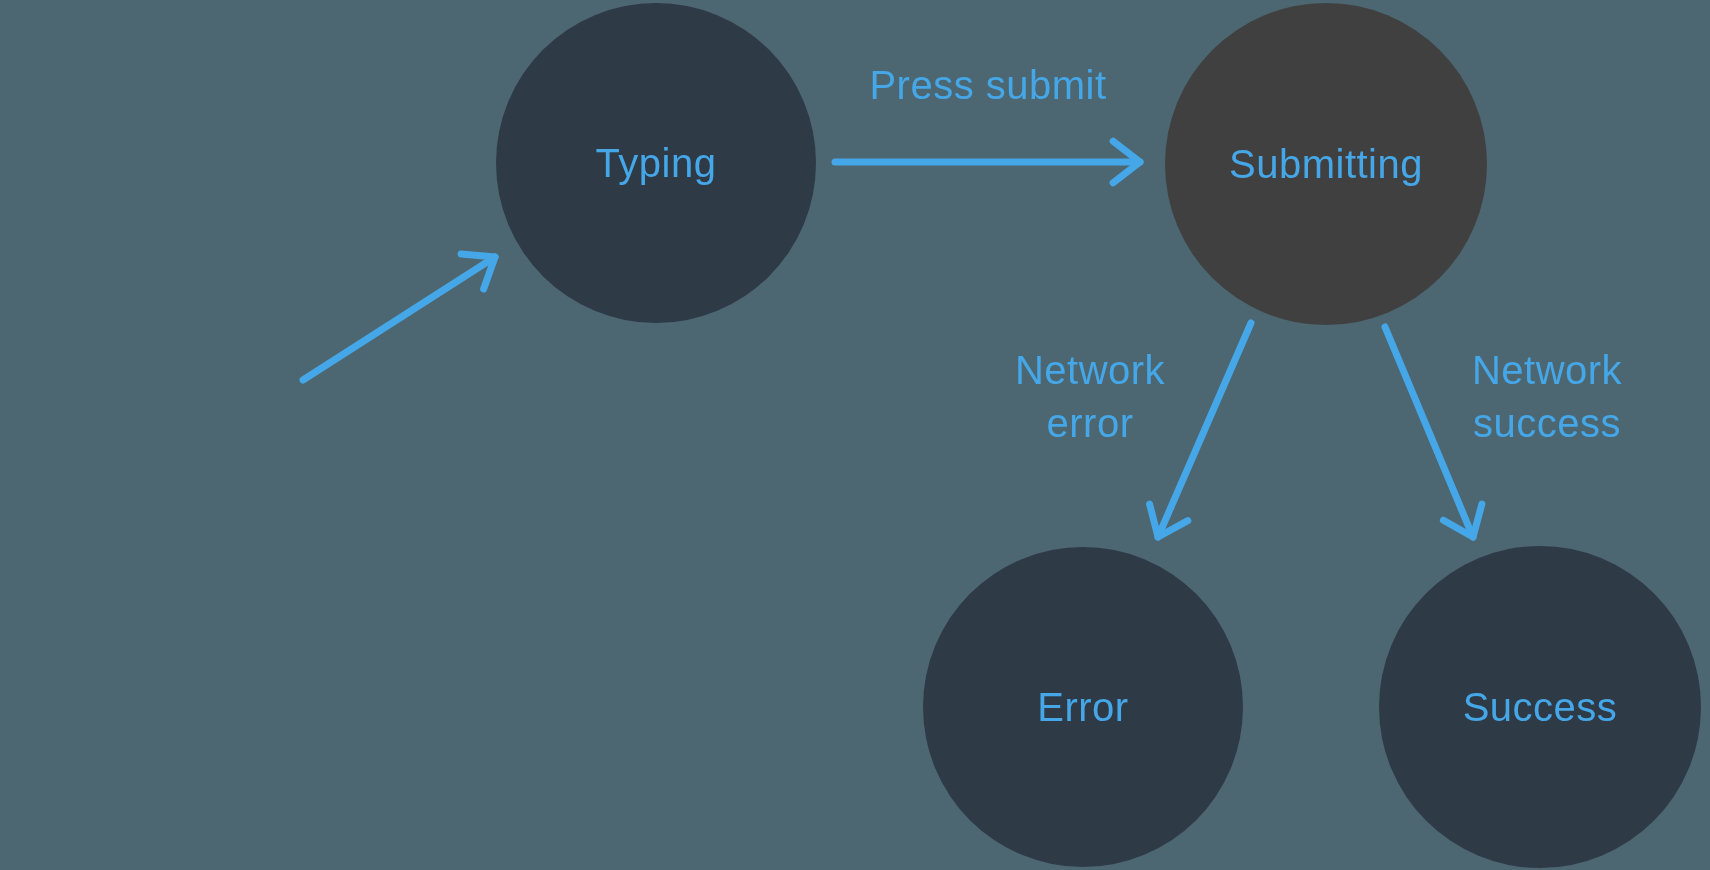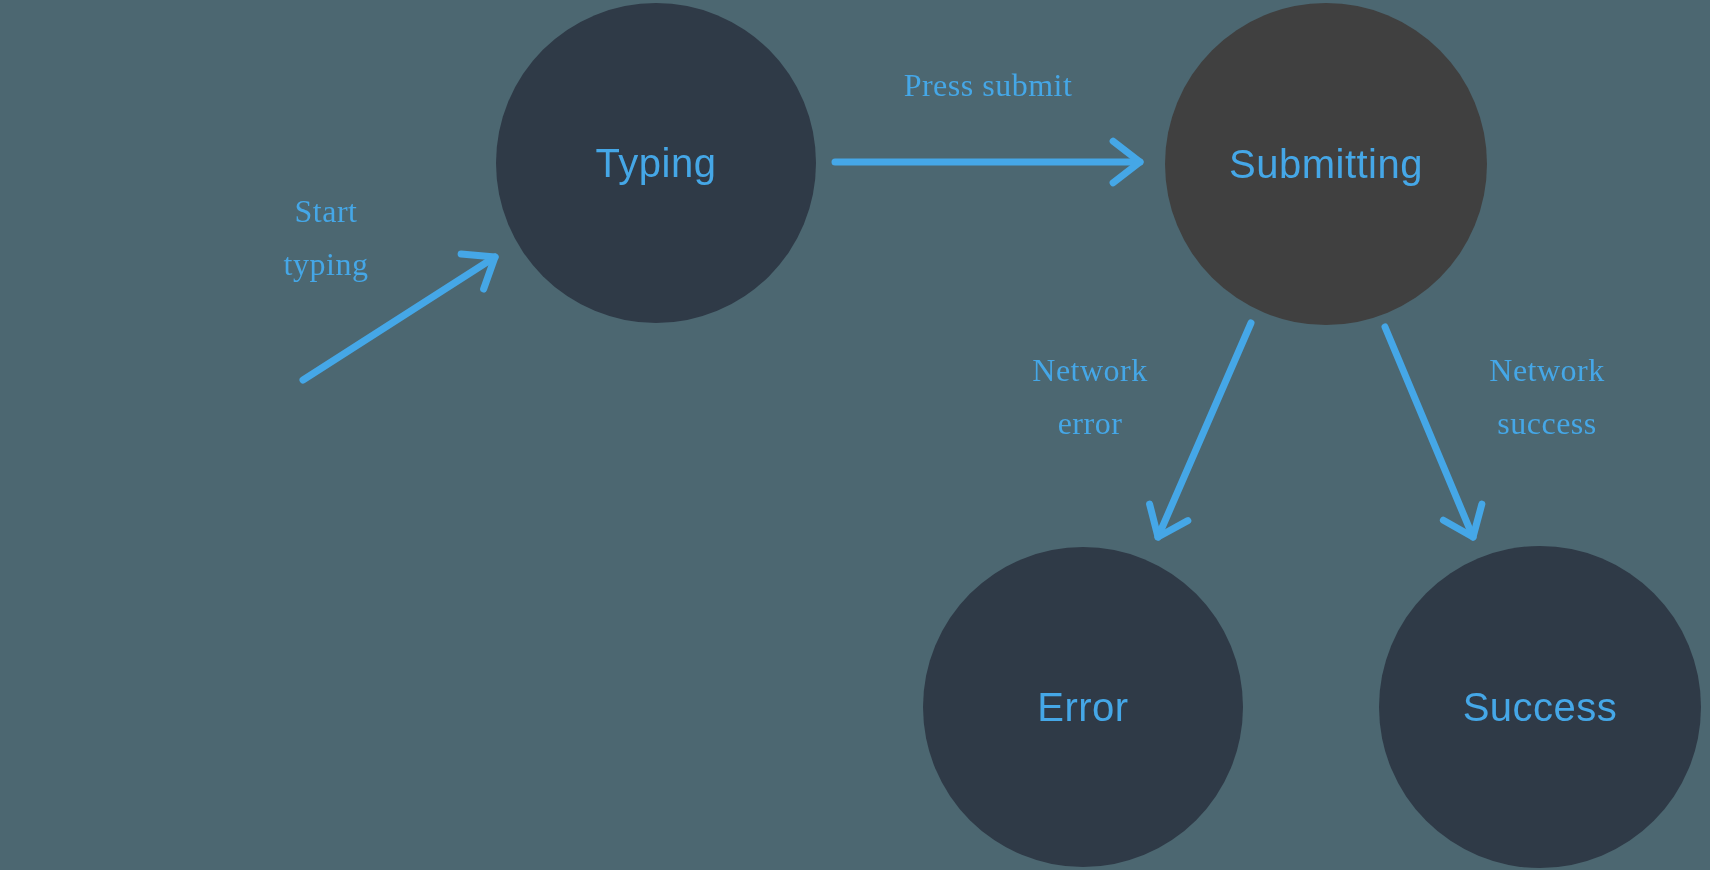--- a/index.html
+++ b/index.html
@@ -28,25 +28,24 @@
   }
   .node .state-label {
     font-size: 40px;
     letter-spacing: 0.5px;
     white-space: nowrap;
   }
   .edge-label {
     position: absolute;
     transform: translate(-50%, -50%);
     text-align: center;
-    font-size: 32px;
+    font-size: 40px;
     line-height: 53px;
     letter-spacing: 0.5px;
     white-space: nowrap;
-    font-family: Liberation Serif, serif;
   }
 </style>
 </head>
 <body>
 
 <div class="stage" style="background: rgb(76, 103, 113);">
   <svg class="edges-layer" width="1710" height="870" viewBox="0 0 1710 870">
       <g stroke="#45A7E7" stroke-width="7" fill="none" stroke-linecap="round" stroke-linejoin="round">
         <line x1="303" y1="380" x2="495" y2="257"></line>
         <polyline points="483.6281132594624,289.04185063257717 495,257 461.13835232851596,253.93588235012422"></polyline>
@@ -69,24 +68,20 @@
     </div>
     <div class="node" style="left: 1165px; top: 3px; width: 322px; height: 322px; background: #404040;">
       <span class="state-label" style="color: rgb(69, 167, 231);">Submitting</span>
     </div>
     <div class="node" style="left: 923px; top: 547px; width: 320px; height: 320px; background: rgb(47, 58, 71);">
       <span class="state-label" style="color: rgb(69, 167, 231);">Error</span>
     </div>
     <div class="node" style="left: 1379px; top: 546px; width: 322px; height: 322px; background: rgb(47, 58, 71);">
       <span class="state-label" style="color: rgb(69, 167, 231);">Success</span>
     </div>
-    <div class="edge-label" style="left: 326px; top: 238px; color: rgb(69, 167, 231);">
-      <div>Start</div>
-      <div>typing</div>
-    </div>
     <div class="edge-label" style="left: 988px; top: 85px; color: rgb(69, 167, 231);">
       <div>Press submit</div>
     </div>
     <div class="edge-label" style="left: 1090px; top: 397px; color: rgb(69, 167, 231);">
       <div>Network</div>
       <div>error</div>
     </div>
     <div class="edge-label" style="left: 1547px; top: 397px; color: rgb(69, 167, 231);">
       <div>Network</div>
       <div>success</div>

